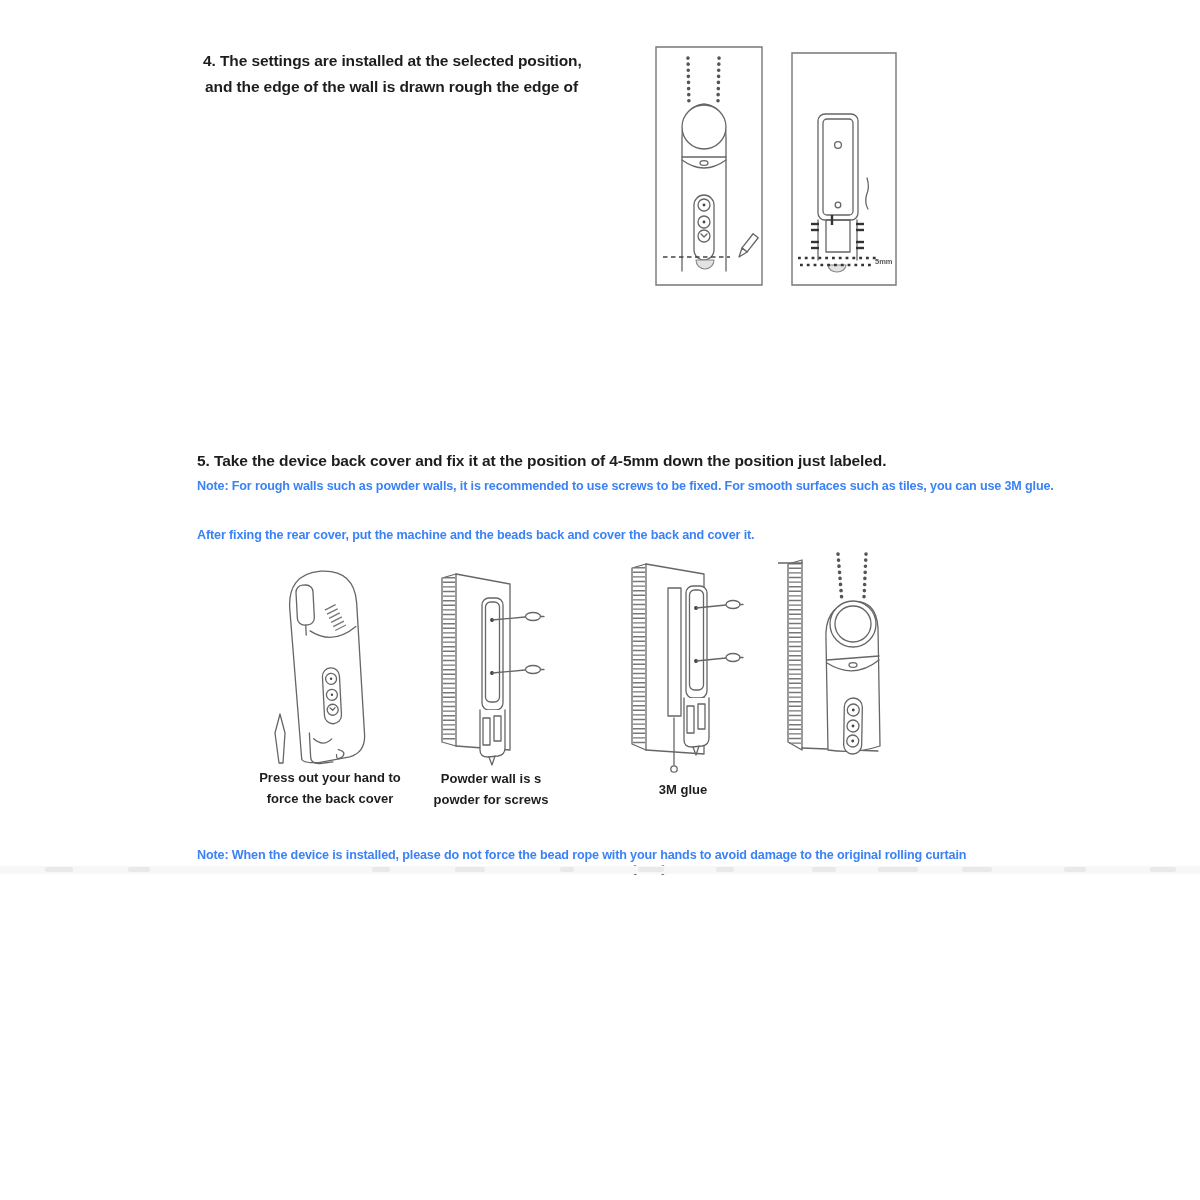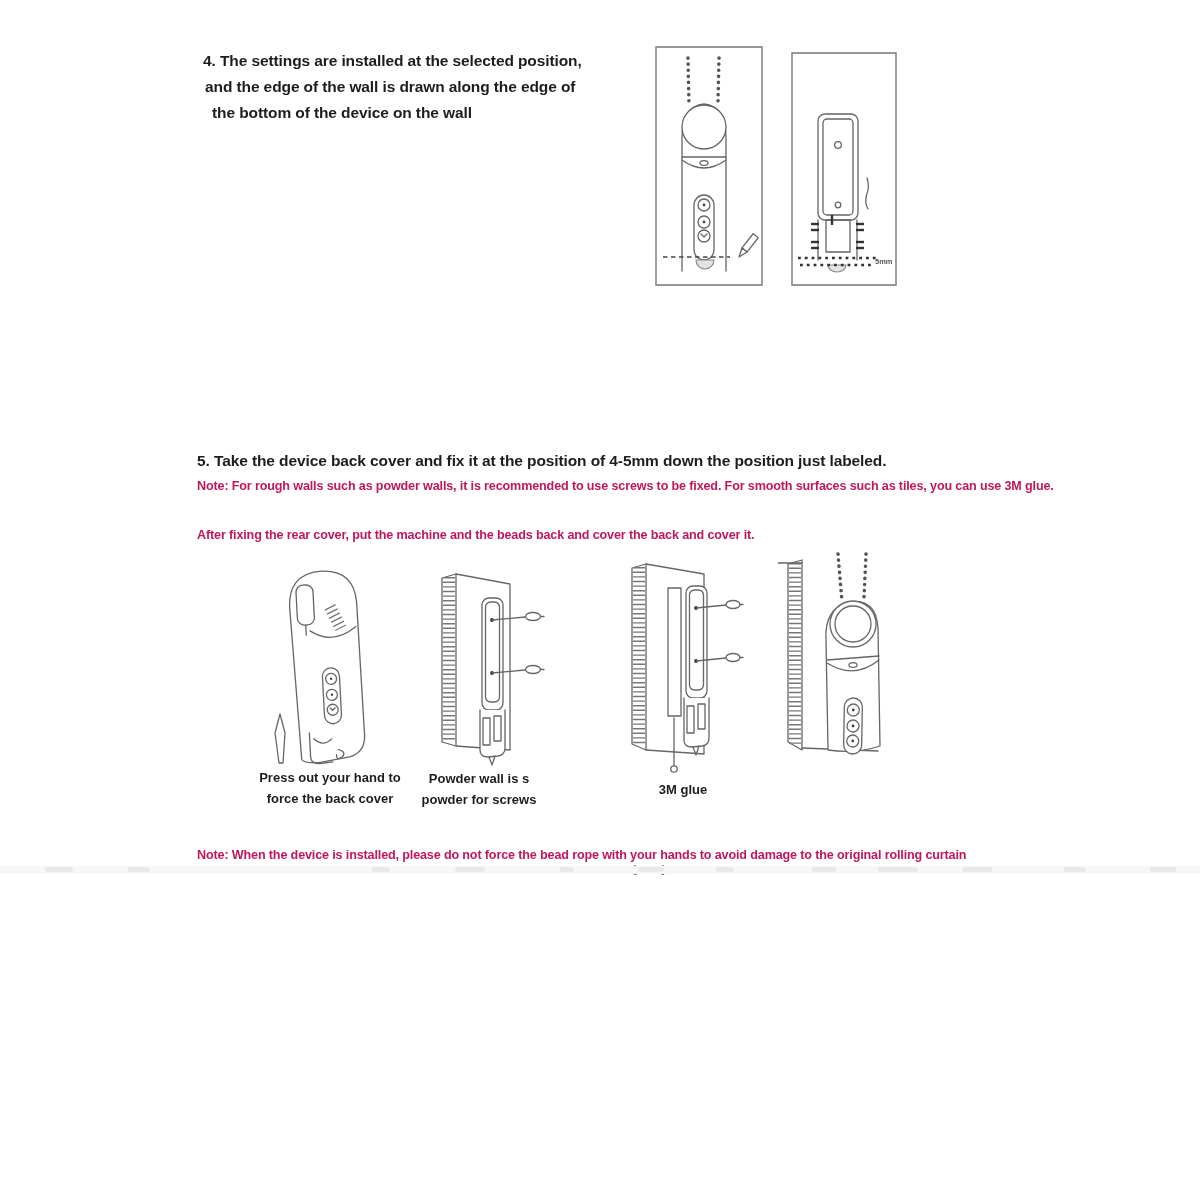--- a/index.html
+++ b/index.html
@@ -1,21 +1,21 @@
 <!DOCTYPE html>
 <html><head>
 <meta charset="utf-8">
 <style>
   html,body{margin:0;padding:0;background:#fff;}
   #page{position:relative;width:1200px;height:876px;background:#ffffff;overflow:hidden;
         font-family:"Liberation Sans","DejaVu Sans",sans-serif;color:#1d1d1d;}
   .abs{position:absolute;}
   .h{font-size:15.5px;font-weight:700;letter-spacing:-0.1px;white-space:nowrap;}
   .h4line{font-size:15.5px;font-weight:700;letter-spacing:-0.1px;white-space:nowrap;line-height:26px;}
-  .note{font-size:12.6px;font-weight:700;letter-spacing:-0.15px;white-space:nowrap;color:#be185d;}
+  .note{font-size:12.6px;font-weight:700;letter-spacing:-0.15px;white-space:nowrap;color:#3b82f6;}
   .cap{font-size:13px;font-weight:700;text-align:center;line-height:21px;color:#1d1d1d;}
   svg{display:block;}
   svg *{vector-effect:non-scaling-stroke;}
   .ln{stroke:#666;stroke-width:1.3;fill:none;stroke-linecap:round;stroke-linejoin:round;}
   .lnw{stroke:#666;stroke-width:1.3;fill:#fff;stroke-linecap:round;stroke-linejoin:round;}
   .frame{stroke:#777;stroke-width:1.4;fill:none;}
   .beads{stroke:#555;stroke-width:3.6;fill:none;stroke-linecap:round;stroke-dasharray:0.1 6;}
   .hatch{stroke:#777;stroke-width:12;fill:none;stroke-dasharray:1.4 3.2;}
   .dash{stroke:#444;stroke-width:1.6;fill:none;stroke-dasharray:4.5 3.5;}
   .dots{stroke:#333;stroke-width:2.6;fill:none;stroke-dasharray:2.8 4;}
@@ -25,22 +25,21 @@
   #artifact-strip{position:absolute;left:0;bottom:2px;width:1200px;height:8px;background:#f7f7f8;}
   #artifact-strip span{position:absolute;top:1px;height:5px;border-radius:2px;background:#e9e9ec;display:block;}
 </style>
 </head>
 <body>
 
 <div id="page">
 
   <div class="abs" style="left:203px;top:48px;">
     <div class="h4line">4. The settings are installed at the selected position,</div>
-    <div class="h4line" style="padding-left:2px;">and the edge of the wall is drawn along the edge of</div>
-    <div class="h4line" style="padding-left:9px;">the bottom of the device on the wall</div>
+    <div class="h4line" style="padding-left:2px;">and the edge of the wall is drawn rough the edge of</div>
   </div>
 
   <svg class="abs" style="left:653px;top:44px;" width="114" height="246" viewBox="0 0 114 246">
     <rect class="frame" x="3" y="3" width="106" height="238"></rect>
     <g>
       <line class="beads" x1="35" y1="14" x2="36" y2="62"></line>
       <line class="beads" x1="66" y1="14" x2="65" y2="57"></line>
     </g>
     <g>
       <path class="ln" d="M29,227 V94 Q29,62 51,60 Q73,62 73,94 V227"></path>
@@ -148,21 +147,21 @@
       <ellipse class="lnw" cx="101" cy="48.5" rx="7.5" ry="4"></ellipse>
       <line class="ln" x1="108.5" y1="48.5" x2="112" y2="48.5"></line>
     </g>
     <g>
       <circle cx="60" cy="105" r="1.9" fill="#333"></circle>
       <line class="ln" x1="60" y1="105" x2="93" y2="102"></line>
       <ellipse class="lnw" cx="101" cy="101.5" rx="7.5" ry="4"></ellipse>
       <line class="ln" x1="108.5" y1="101.5" x2="112" y2="101.5"></line>
     </g>
   </svg>
-  <div class="abs cap" style="left:404px;top:768px;width:150px;">
+  <div class="abs cap" style="left:416px;top:768px;width:150px;">
     <div>Powder wall is s</div>
     <div>powder for screws</div>
   </div>
 
   <svg class="abs" style="left:622px;top:558px;" width="132" height="220" viewBox="0 0 132 220">
     <g>
       <path class="ln" d="M10,10 L24,6 L82,16 L82,196 L24,192 L10,186 Z"></path>
       <line class="ln" x1="24" y1="6" x2="24" y2="192"></line>
       <line class="hatch" x1="17" y1="9" x2="17" y2="186"></line>
     </g>

